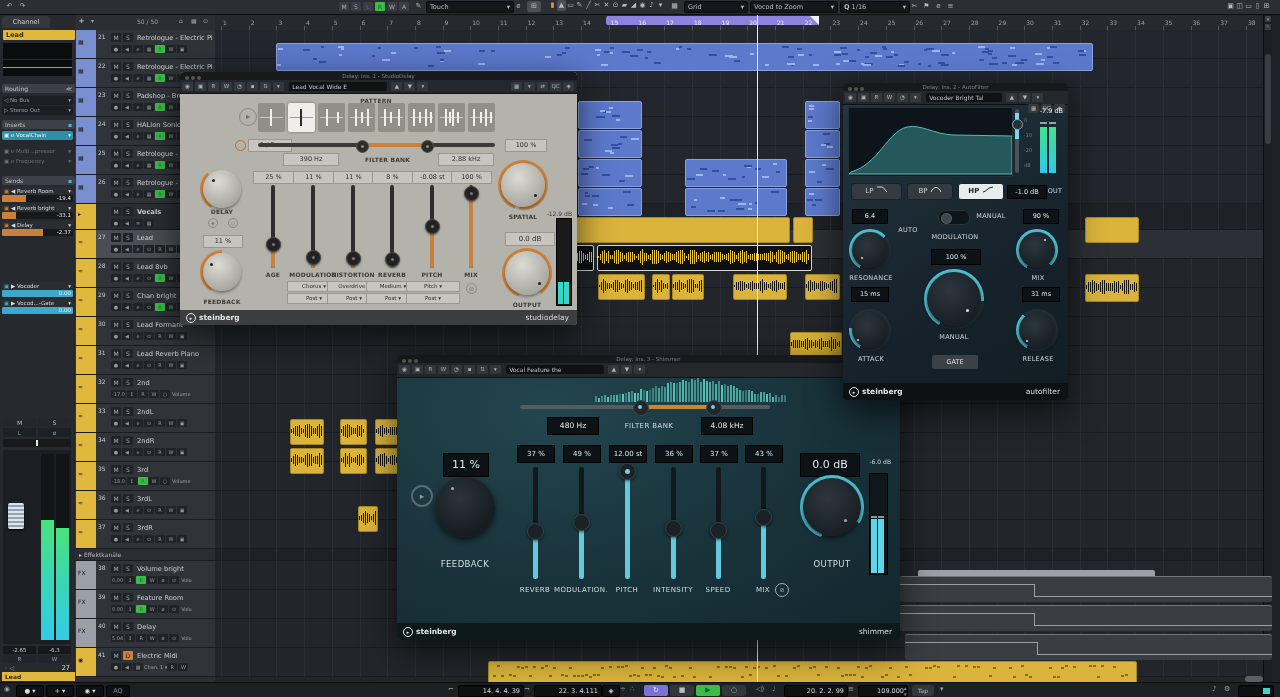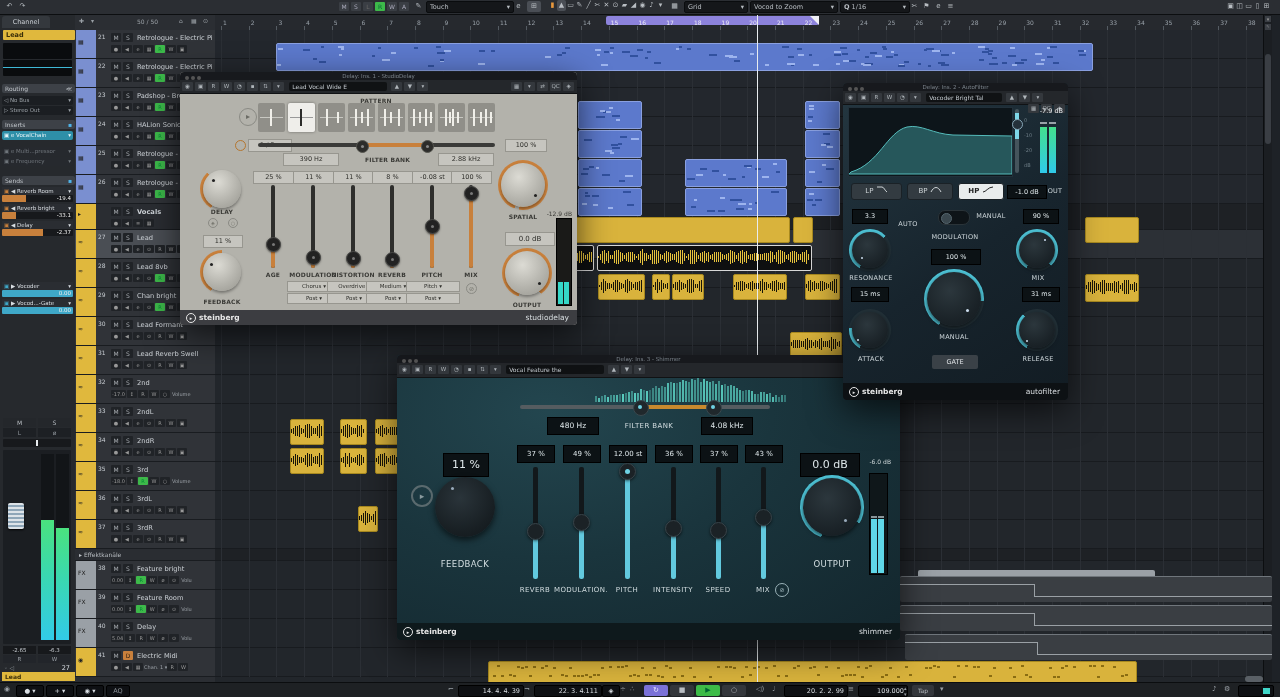--- a/index.html
+++ b/index.html
@@ -307,21 +307,21 @@
           <div style="position: absolute; left: 62px; top: 4px; font-size: 6.7px; color: rgb(204, 209, 214); white-space: nowrap; overflow: hidden; width: 76px;">Lead Formant</div>
           <div style="position: absolute; left: 36px; top: 15px; height: 9px; font-size: 5px; color: rgb(136, 136, 136); white-space: nowrap;"><span class="mbtn">●</span><span class="mbtn">◀</span><span class="mbtn">e</span><span class="mbtn">⊙</span><span class="mbtn">R</span><span class="mbtn">W</span><span class="mbtn">▣</span></div>
         </div>
         <div class="trow" style="position: absolute; top: 332px; height: 28px; left: 0px; width: 140px;">
           <div class="tstrip" style="position: absolute; background: rgb(224, 184, 61);">
             <div style="position: absolute; left: 2px; top: 8px; font-size: 6px; color: rgb(34, 34, 34);">≈</div>
           </div>
           <div style="position: absolute; left: 23px; top: 3px; font-size: 6px; color: rgb(200, 205, 210);">31</div>
           <div style="position: absolute; left: 36px; top: 3px; width: 10px; height: 9px; font-size: 6px; line-height: 9px; text-align: center; border-radius: 1px; background: rgb(32, 35, 39); color: rgb(168, 173, 178);">M</div>
           <div style="position: absolute; left: 48px; top: 3px; width: 10px; height: 9px; font-size: 6px; line-height: 9px; text-align: center; border-radius: 1px; background: rgb(32, 35, 39); color: rgb(168, 173, 178);">S</div>
-          <div style="position: absolute; left: 62px; top: 4px; font-size: 6.7px; color: rgb(204, 209, 214); white-space: nowrap; overflow: hidden; width: 76px;">Lead Reverb Swell</div>
+          <div style="position: absolute; left: 62px; top: 4px; font-size: 6.7px; color: rgb(204, 209, 214); white-space: nowrap; overflow: hidden; width: 76px;">Lead Reverb Piano</div>
           <div style="position: absolute; left: 36px; top: 15px; height: 9px; font-size: 5px; color: rgb(136, 136, 136); white-space: nowrap;"><span class="mbtn">●</span><span class="mbtn">◀</span><span class="mbtn">e</span><span class="mbtn">⊙</span><span class="mbtn">R</span><span class="mbtn">W</span><span class="mbtn">▣</span></div>
         </div>
         <div class="trow" style="position: absolute; top: 361px; height: 28px; left: 0px; width: 140px;">
           <div class="tstrip" style="position: absolute; background: rgb(224, 184, 61);">
             <div style="position: absolute; left: 2px; top: 8px; font-size: 6px; color: rgb(34, 34, 34);">≈</div>
           </div>
           <div style="position: absolute; left: 23px; top: 3px; font-size: 6px; color: rgb(200, 205, 210);">32</div>
           <div style="position: absolute; left: 36px; top: 3px; width: 10px; height: 9px; font-size: 6px; line-height: 9px; text-align: center; border-radius: 1px; background: rgb(32, 35, 39); color: rgb(168, 173, 178);">M</div>
           <div style="position: absolute; left: 48px; top: 3px; width: 10px; height: 9px; font-size: 6px; line-height: 9px; text-align: center; border-radius: 1px; background: rgb(32, 35, 39); color: rgb(168, 173, 178);">S</div>
           <div style="position: absolute; left: 62px; top: 4px; font-size: 6.7px; color: rgb(204, 209, 214); white-space: nowrap; overflow: hidden; width: 76px;">2nd</div>
@@ -380,21 +380,21 @@
         <div class="trow fold" style="position: absolute; top: 535px; height: 11px; left: 0px; width: 140px;">
           <div style="position: absolute; left: 4px; top: 2px; font-size: 6px; color: rgb(184, 189, 194);">▸ Effektkanäle</div>
         </div>
         <div class="trow" style="position: absolute; top: 547px; height: 28px; left: 0px; width: 140px;">
           <div class="tstrip" style="position: absolute; background: rgb(154, 160, 166);">
             <div style="position: absolute; left: 2px; top: 8px; font-size: 6px; color: rgb(34, 34, 34);">FX</div>
           </div>
           <div style="position: absolute; left: 23px; top: 3px; font-size: 6px; color: rgb(200, 205, 210);">38</div>
           <div style="position: absolute; left: 36px; top: 3px; width: 10px; height: 9px; font-size: 6px; line-height: 9px; text-align: center; border-radius: 1px; background: rgb(32, 35, 39); color: rgb(168, 173, 178);">M</div>
           <div style="position: absolute; left: 48px; top: 3px; width: 10px; height: 9px; font-size: 6px; line-height: 9px; text-align: center; border-radius: 1px; background: rgb(32, 35, 39); color: rgb(168, 173, 178);">S</div>
-          <div style="position: absolute; left: 62px; top: 4px; font-size: 6.7px; color: rgb(204, 209, 214); white-space: nowrap; overflow: hidden; width: 76px;">Feature bright</div>
+          <div style="position: absolute; left: 62px; top: 4px; font-size: 6.7px; color: rgb(204, 209, 214); white-space: nowrap; overflow: hidden; width: 76px;">Volume bright</div>
           <div style="position: absolute; left: 36px; top: 15px; height: 9px; font-size: 5px; color: rgb(136, 136, 136); white-space: nowrap;"><span class="mbtn">0.00</span><span class="mbtn">↕</span><span class="mbtn g">R</span><span class="mbtn">W</span><span class="mbtn">ø</span><span class="mbtn">⊙</span><span style="color: rgb(154, 160, 166); font-size: 5px; margin-left: 1px;">Volu</span></div>
         </div>
         <div class="trow" style="position: absolute; top: 576px; height: 28px; left: 0px; width: 140px;">
           <div class="tstrip" style="position: absolute; background: rgb(154, 160, 166);">
             <div style="position: absolute; left: 2px; top: 8px; font-size: 6px; color: rgb(34, 34, 34);">FX</div>
           </div>
           <div style="position: absolute; left: 23px; top: 3px; font-size: 6px; color: rgb(200, 205, 210);">39</div>
           <div style="position: absolute; left: 36px; top: 3px; width: 10px; height: 9px; font-size: 6px; line-height: 9px; text-align: center; border-radius: 1px; background: rgb(32, 35, 39); color: rgb(168, 173, 178);">M</div>
           <div style="position: absolute; left: 48px; top: 3px; width: 10px; height: 9px; font-size: 6px; line-height: 9px; text-align: center; border-radius: 1px; background: rgb(32, 35, 39); color: rgb(168, 173, 178);">S</div>
           <div style="position: absolute; left: 62px; top: 4px; font-size: 6.7px; color: rgb(204, 209, 214); white-space: nowrap; overflow: hidden; width: 76px;">Feature Room</div>
@@ -1721,22 +1721,22 @@
           <path d="M1,3 h5 c2,0 3,4 5,5" fill="none" stroke="currentColor"></path>
         </svg></div>
       <div class="afbtn" style="position: absolute; left: 64px; top: 100px; width: 44px; height: 15px; line-height: 15px;">BP <svg width="12" height="9">
           <path d="M1,8 c3,-6 7,-6 10,0" fill="none" stroke="currentColor"></path>
         </svg></div>
       <div class="afbtn on" style="position: absolute; left: 115px; top: 100px; width: 44px; height: 15px; line-height: 15px;">HP <svg width="12" height="9">
           <path d="M1,8 c3,0 5,-5 10,-5" fill="none" stroke="currentColor"></path>
         </svg></div>
       <div class="dbox" style="position: absolute; left: 164px; top: 102px; width: 38px; height: 12px; line-height: 12px;">-1.0 dB</div>
       <div class="aflab" style="position: absolute; left: 200px; top: 104px; width: 24px;">OUT</div>
-      <div class="dbox" style="position: absolute; left: 9px; top: 126px; width: 34px; height: 13px; line-height: 13px;">3.3</div>
-      <div class="aflab" style="position: absolute; left: 50px; top: 137px; width: 30px;">AUTO</div>
+      <div class="dbox" style="position: absolute; left: 9px; top: 126px; width: 34px; height: 13px; line-height: 13px;">6.4</div>
+      <div class="aflab" style="position: absolute; left: 50px; top: 143px; width: 30px;">AUTO</div>
       <div style="position: absolute; left: 95px; top: 127px; width: 30px; height: 13px; background: rgb(14, 20, 24); border: 1px solid rgb(42, 51, 56); border-radius: 7px;">
         <div style="position: absolute; left: 2px; top: 2px; width: 9px; height: 9px; border-radius: 50%; background: rgb(58, 71, 78); border: 1px solid rgb(85, 102, 110);"></div>
       </div>
       <div class="aflab" style="position: absolute; left: 128px; top: 129px; width: 40px;">MANUAL</div>
       <div class="dbox" style="position: absolute; left: 180px; top: 126px; width: 34px; height: 13px; line-height: 13px;">90 %</div>
       <div class="aflab" style="position: absolute; left: 62px; top: 150px; width: 100px;">MODULATION</div>
       <div class="knb knbd" style="position: absolute; left: 6px; top: 146px; width: 42px; height: 42px; background: conic-gradient(from 210deg, rgb(78, 195, 214) 0deg, rgb(78, 195, 214) 55%, rgb(34, 48, 55) 55%, rgb(34, 48, 55) 100%);">
         <div class="inner" style="position: absolute;"></div>
         <div style="position: absolute; left: 12px; top: 28px; width: 2px; height: 2px; border-radius: 50%; background: rgb(204, 221, 238);"></div>
       </div>

